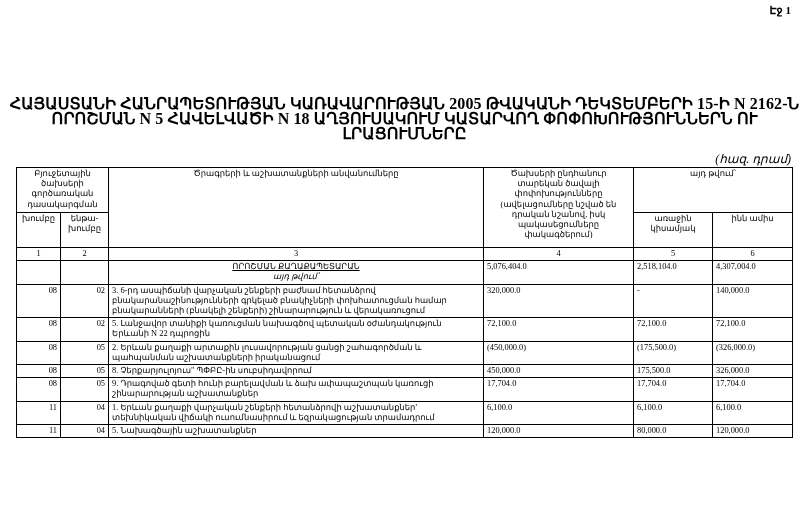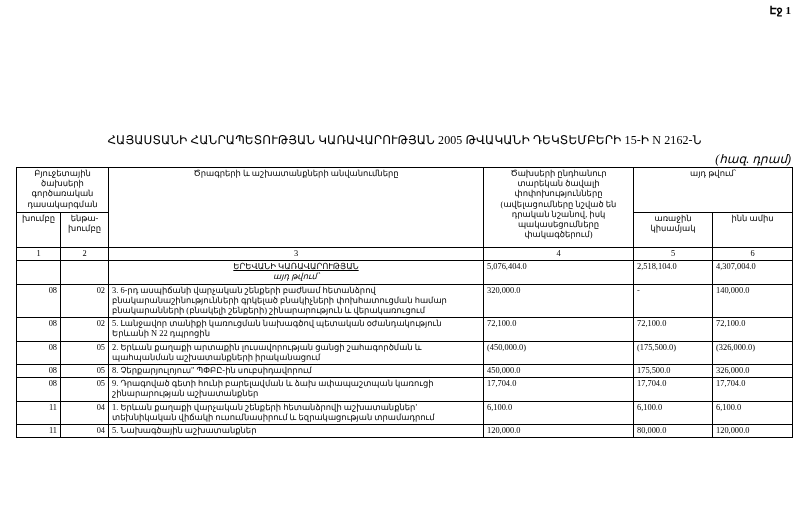--- a/index.html
+++ b/index.html
@@ -31,25 +31,24 @@
   }
   .title-block {
     position: absolute;
     top: 96px;
     left: 0;
     width: 809px;
     text-align: center;
   }
   .title-line {
     font-family: "Liberation Serif", serif;
-    font-size: 12px;
-    font-weight: normal;
+    font-size: 16px;
+    font-weight: bold;
     letter-spacing: 0.1px;
     line-height: 15px;
-    margin-top: 37px;
   }
   .currency-note {
     position: absolute;
     top: 152px;
     right: 18px;
     font-size: 12px;
     font-style: italic;
   }
   table.main {
     position: absolute;
@@ -101,20 +100,21 @@
 </style>
 </head>
 <body>
 
 <div class="page">
 
   <div class="page-ref">Էջ 1</div>
 
   <div class="title-block">
     <div class="title-line">ՀԱՅԱՍՏԱՆԻ ՀԱՆՐԱՊԵՏՈՒԹՅԱՆ ԿԱՌԱՎԱՐՈՒԹՅԱՆ 2005 ԹՎԱԿԱՆԻ  ԴԵԿՏԵՄԲԵՐԻ 15-Ի N 2162-Ն</div>
+    <div class="title-line">ՈՐՈՇՄԱՆ N 5 ՀԱՎԵԼՎԱԾԻ N 18 ԱՂՅՈՒՍԱԿՈՒՄ ԿԱՏԱՐՎՈՂ ՓՈՓՈԽՈՒԹՅՈՒՆՆԵՐՆ ՈՒ ԼՐԱՑՈՒՄՆԵՐԸ</div>
   </div>
 
   <div class="currency-note">(հազ. դրամ)</div>
 
   <table class="main">
     <colgroup>
       <col style="width:44px">
       <col style="width:48px">
       <col style="width:375px">
       <col style="width:150px">
@@ -140,21 +140,21 @@
         <td class="colnum">3</td>
         <td class="colnum">4</td>
         <td class="colnum">5</td>
         <td class="colnum">6</td>
       </tr>
 
       <tr>
         <td class="num"></td>
         <td class="num"></td>
         <td class="desc">
-          <div class="title-row">ԵՐԵՎԱՆԻ ԿԱՌԱՎԱՐՈՒԹՅԱՆ</div>
+          <div class="title-row">ՈՐՈՇՄԱՆ ՔԱՂԱՔԱՊԵՏԱՐԱՆ</div>
           <div class="sub-center">այդ թվում՝</div>
         </td>
         <td class="amt">5,076,404.0</td>
         <td class="amt">2,518,104.0</td>
         <td class="amt">4,307,004.0</td>
       </tr>
 
       <tr>
         <td class="num">08</td>
         <td class="num">02</td>

